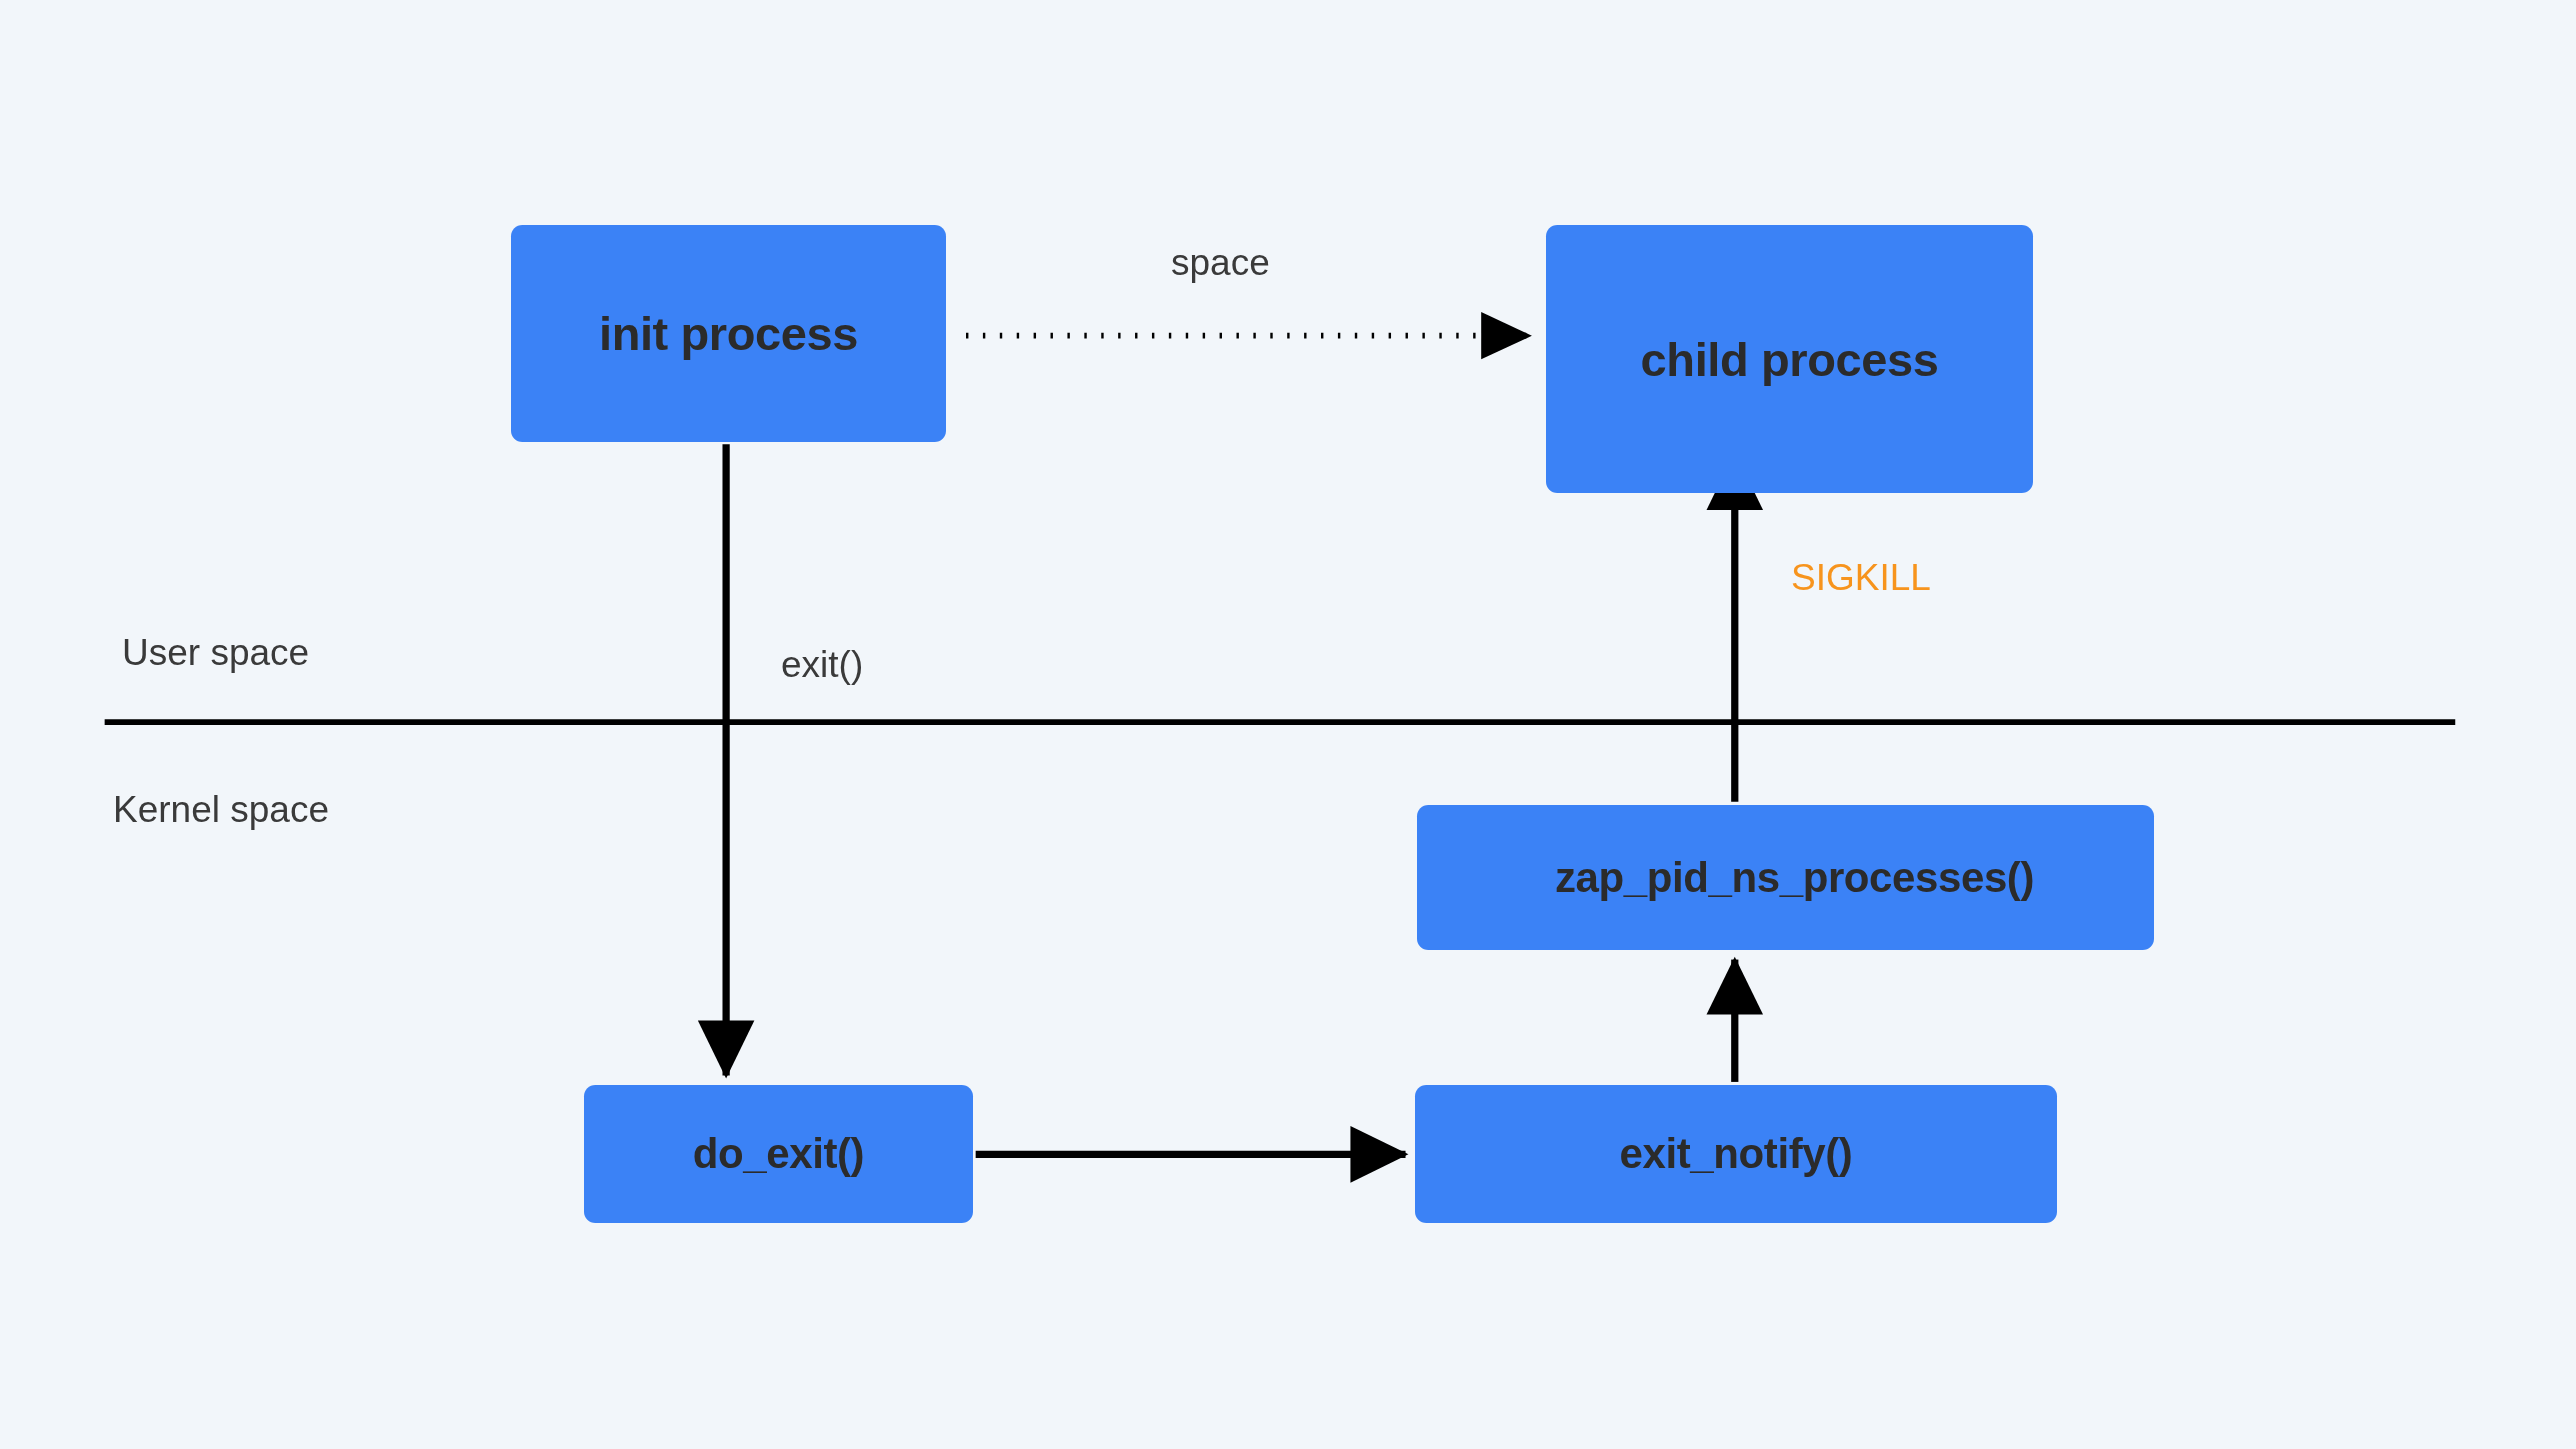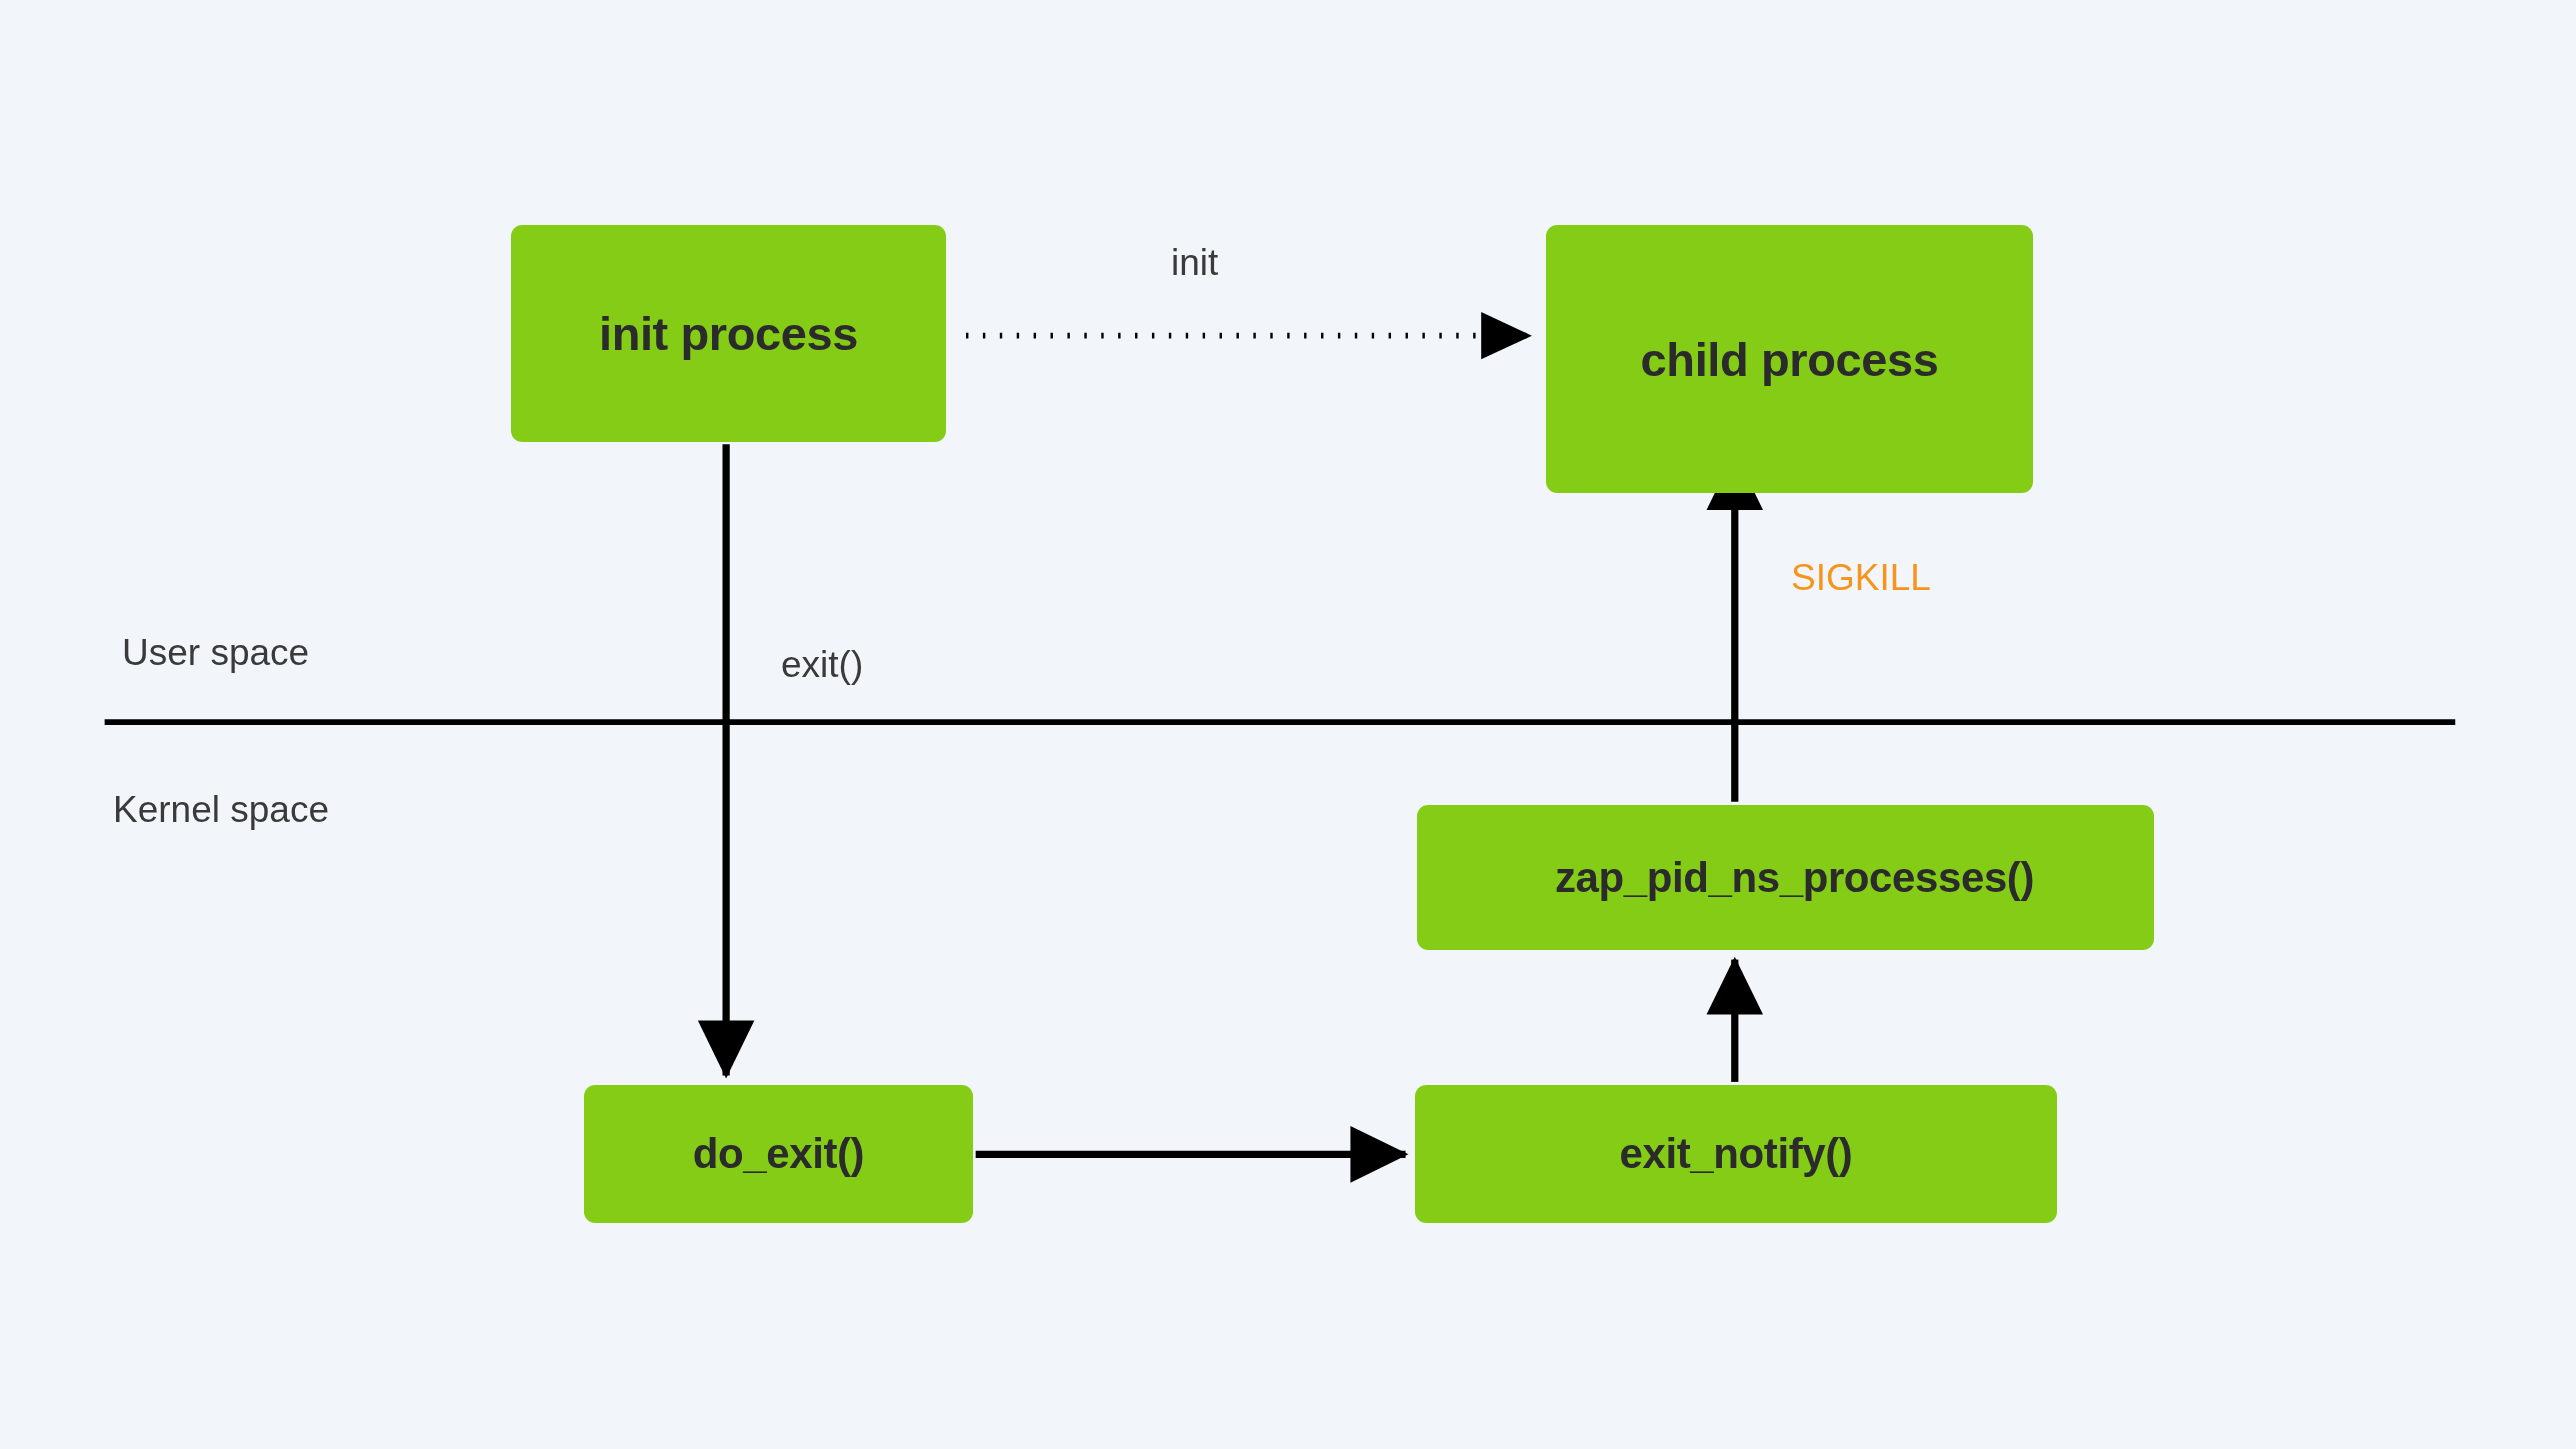--- a/index.html
+++ b/index.html
@@ -13,21 +13,21 @@
   }
   #canvas {
     position: relative;
     width: 2576px;
     height: 1449px;
     background: #f2f6fa;
     overflow: hidden;
   }
   .box {
     position: absolute;
-    background: #84cc16;
+    background: #3b82f6;
     border-radius: 11.3px;
     display: flex;
     align-items: center;
     justify-content: center;
     color: #2b2b2b;
     font-weight: bold;
     letter-spacing: -0.4px;
     box-sizing: border-box;
     text-align: center;
     white-space: nowrap;
@@ -117,18 +117,18 @@
   <div class="box box-doexit">
     <span>do_exit()</span>
   </div>
 
   <div class="box box-exitnotify">
     <span>exit_notify()</span>
   </div>
 
   <div class="plain-label lbl-userspace">User space</div>
   <div class="plain-label lbl-kernelspace">Kernel space</div>
-  <div class="plain-label lbl-fork">init</div>
+  <div class="plain-label lbl-fork">space</div>
   <div class="plain-label lbl-exitcall">exit()</div>
   <div class="plain-label lbl-sigkill">SIGKILL</div>
 
 </div>
 
 
 </body></html>

